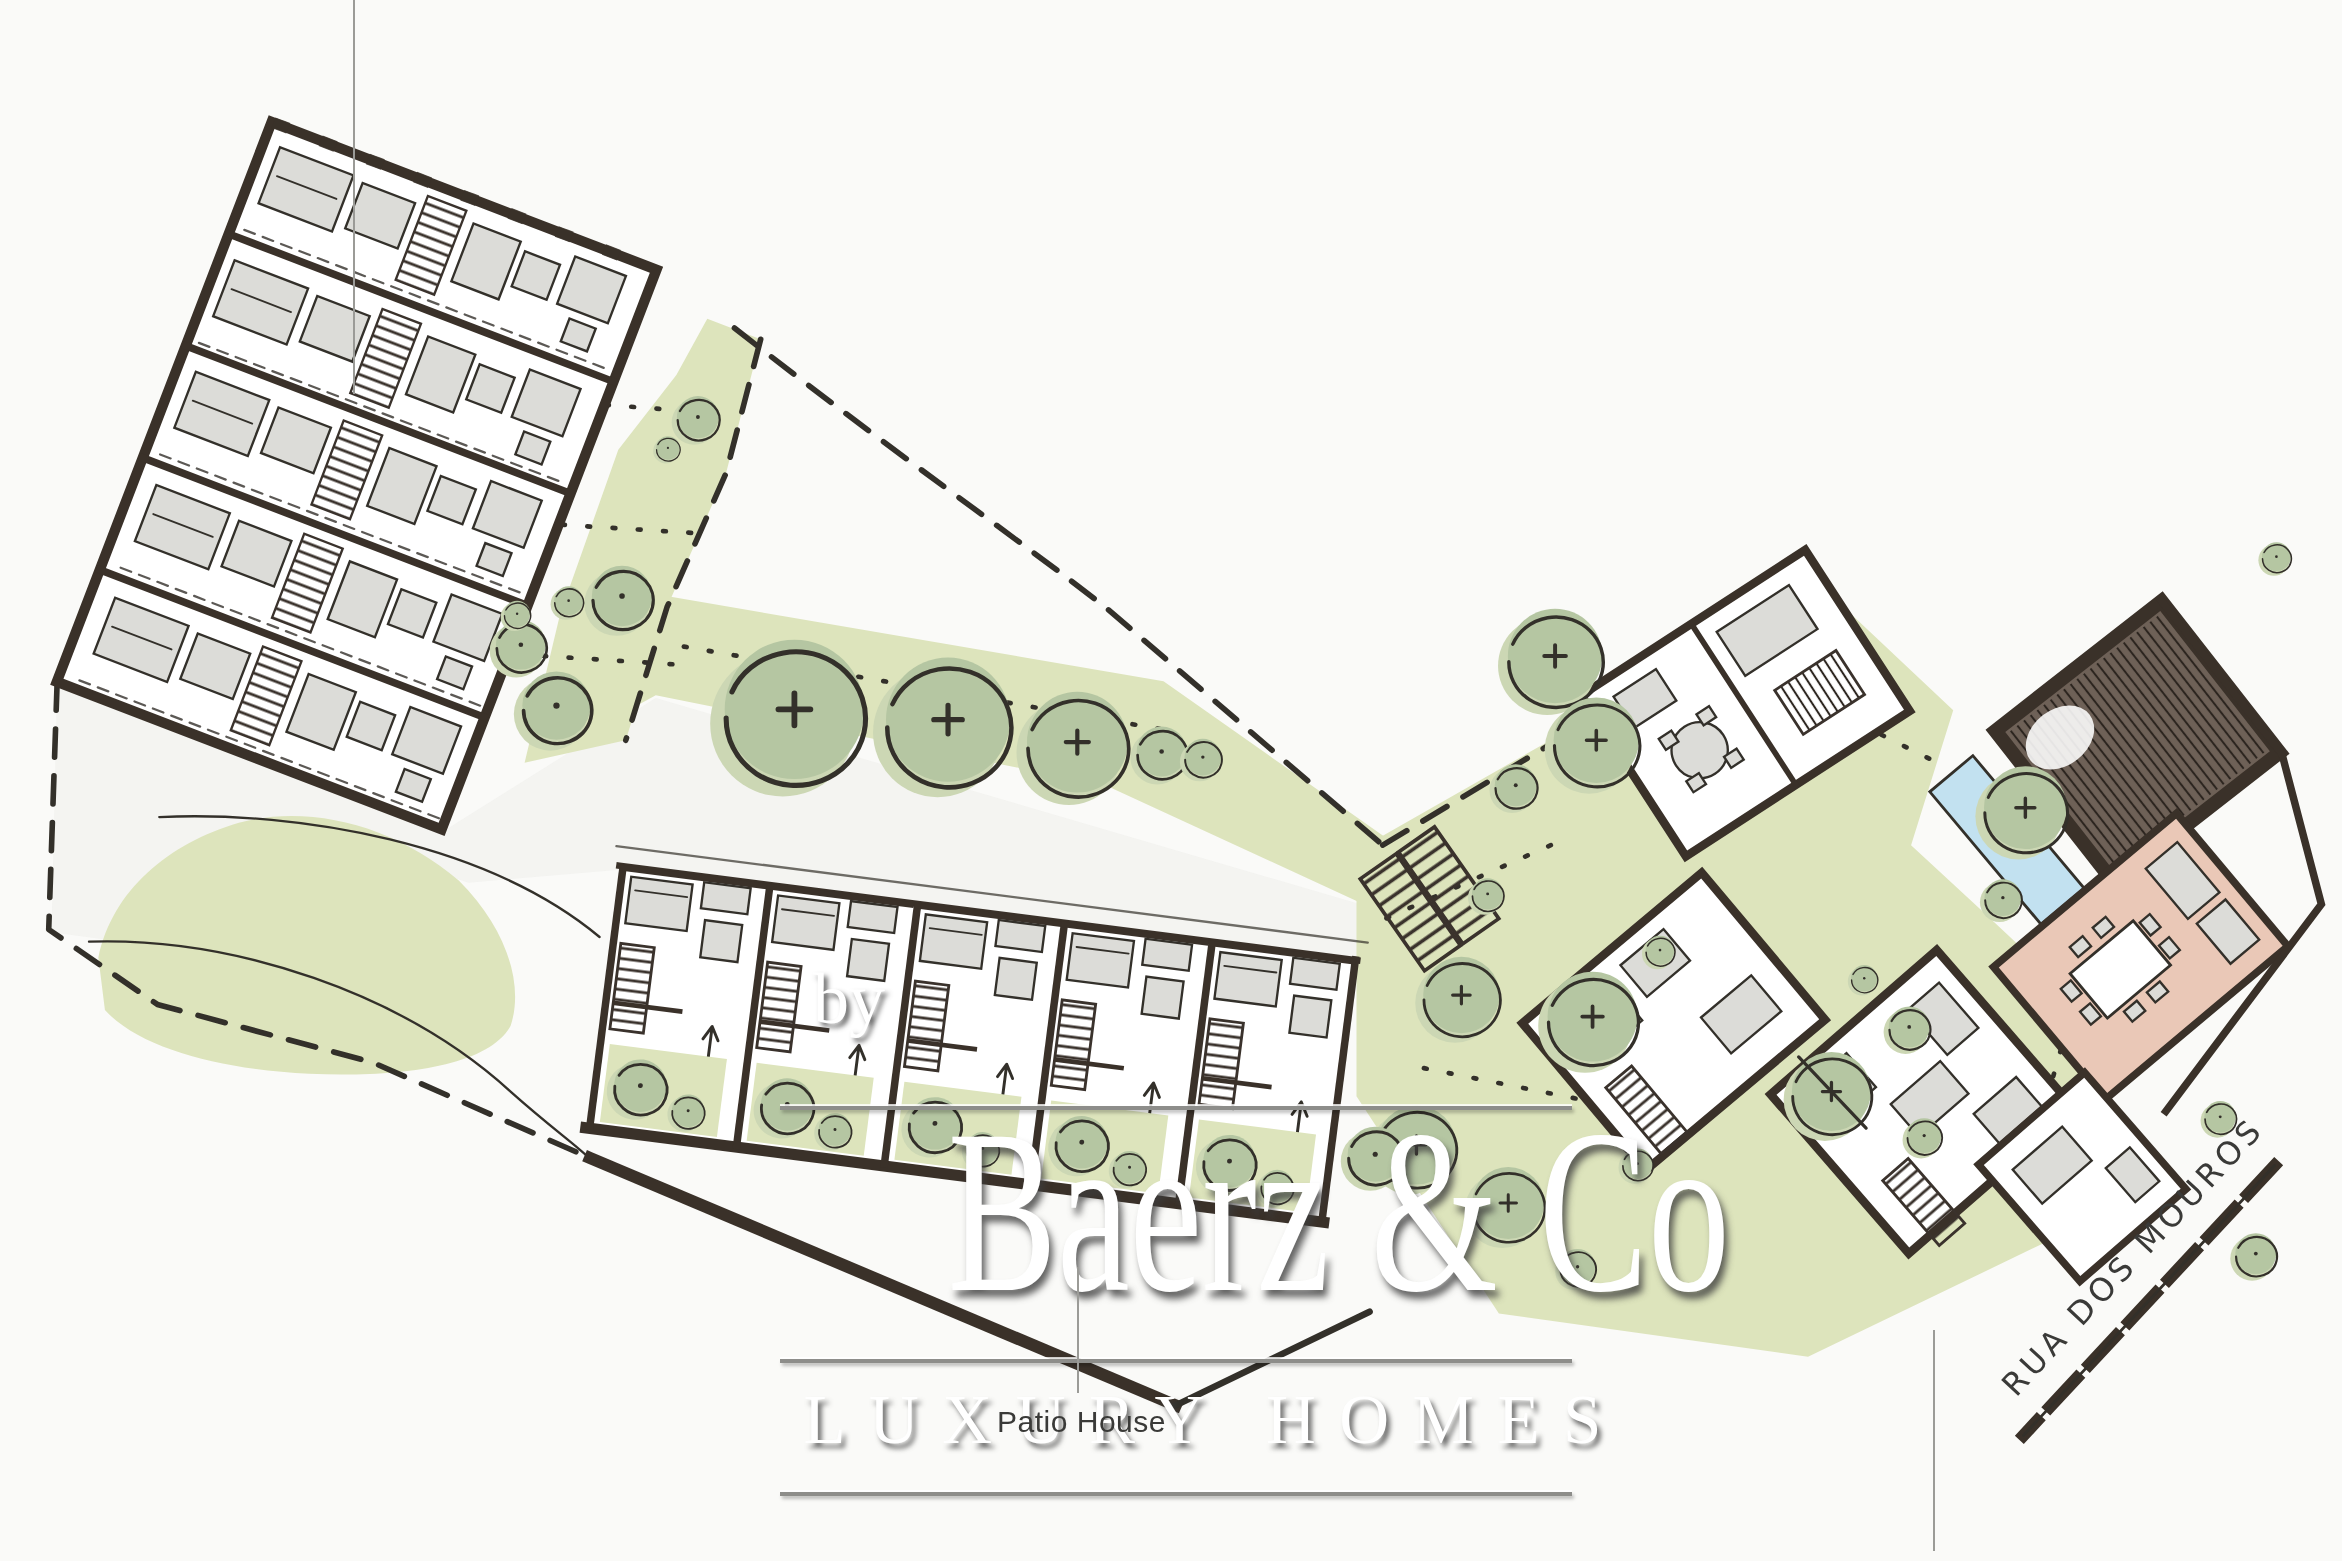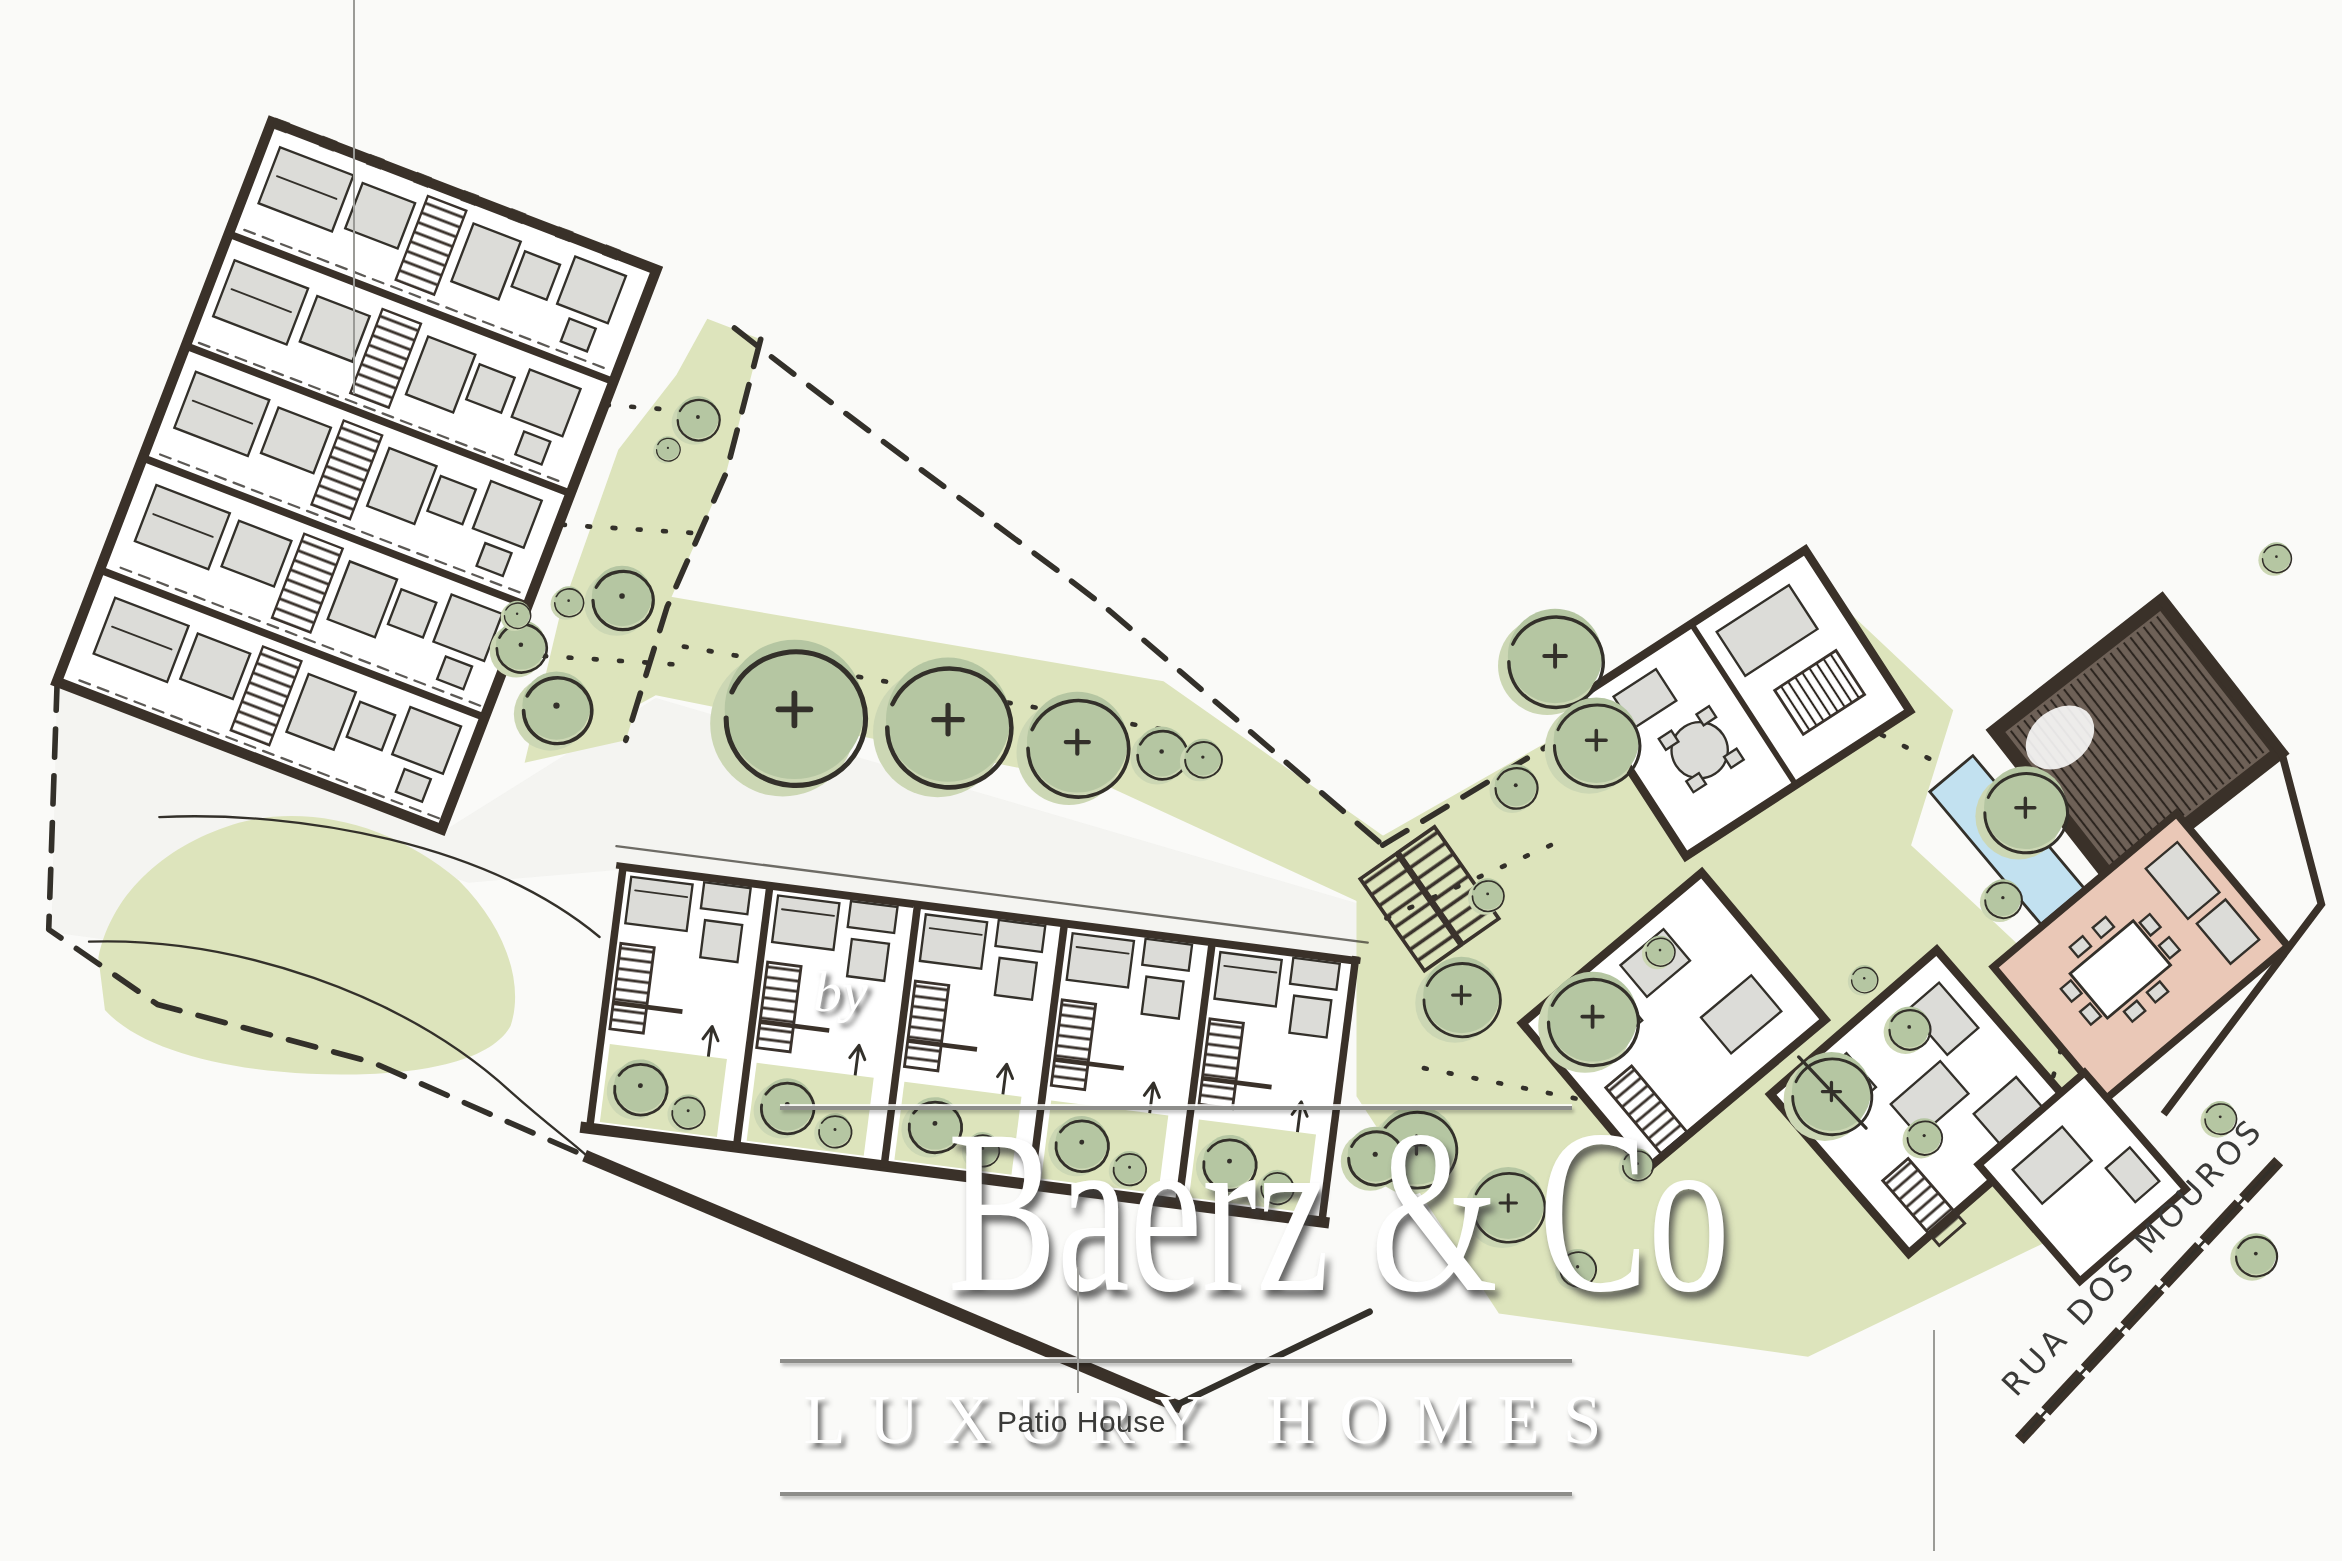--- a/index.html
+++ b/index.html
@@ -10,21 +10,21 @@
   .ink{stroke:var(--ink);fill:none;stroke-linecap:round;stroke-linejoin:round;}
   .wall{stroke:var(--wall);fill:none;stroke-linecap:square;stroke-linejoin:miter;}
   .wallf{stroke:var(--wall);fill:#ffffff;}
   .lawn{fill:var(--lawn);stroke:none;}
   .furn{fill:var(--furniture);stroke:var(--ink);stroke-width:2.5;}
   .treeFill{fill:var(--tree);}
   .treeShadow{fill:var(--tree_shadow);}
   .dots{stroke:var(--ink);fill:none;stroke-linecap:round;}
   
   .wm{position:absolute;color:var(--watermark);white-space:nowrap;user-select:none;}
-  .wm-by{left:813px;top:958px;font-size:58px;text-shadow:3.7px 3.7px 5.6px rgba(70,70,70,.85);font-style:italic;}
+  .wm-by{left:813px;top:958px;font-size:72px;text-shadow:3.7px 3.7px 5.6px rgba(70,70,70,.85);}
   .wm-brand{left:780px;top:1094px;width:792px;text-align:right;font-size:234px;line-height:1.0;
             text-shadow:5.6px 6.6px 8.4px rgba(60,60,60,.8);}
   .wm-brand .squeeze{display:inline-block;transform:scaleX(.70);transform-origin:50% 50%;}
   .wm-tagline{left:780px;top:1381px;width:792px;text-align:center;font-size:69px;
               letter-spacing:.34em;text-indent:.34em;text-shadow:3.7px 4.7px 5.6px rgba(60,60,60,.75);}
   .wm-line{position:absolute;left:780px;width:792px;height:3.7px;background:#8d8d8a;
            box-shadow:0 -1.9px 0 rgba(255,255,255,.85),1.9px 2.8px 3.7px rgba(0,0,0,.28);}
   .wm-line1{top:1106px;}
   .wm-line2{top:1359px;}
   .wm-line3{top:1492px;}

